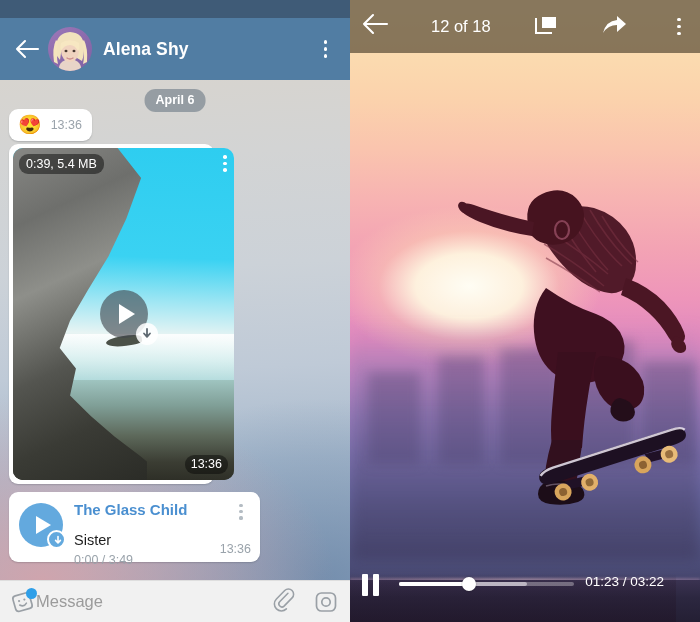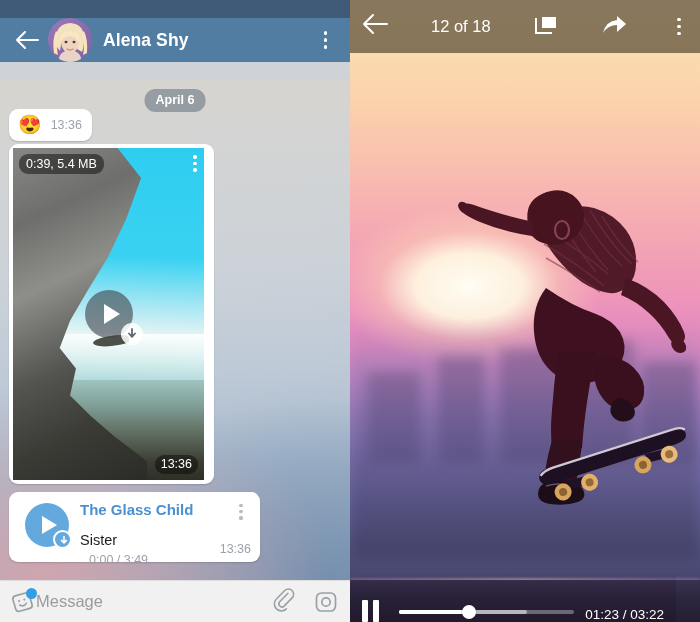--- a/index.html
+++ b/index.html
@@ -13,21 +13,21 @@
   
   .chat-panel {
     position:relative; width:350px; height:622px;
     overflow:hidden; background:#cfd3d8;
   }
   .status-bar {
     position:absolute; top:0; left:0; width:350px; height:18px;
     background:#3f5b77; z-index:30;
   }
   .chat-header {
-    position:absolute; top:18px; left:0; width:350px; height:44px;
+    position:absolute; top:18px; left:0; width:350px; height:62px;
     background:#517da3; z-index:30;
     display:flex; align-items:center; padding:0 10px;
   }
   .back-arrow {
     width:34px; height:34px; flex:0 0 34px; position:relative; cursor:pointer;
   }
   .back-arrow svg { display:block; margin:5px 0 0 4px; }
   .avatar {
     width:44px; height:44px; border-radius:50%; flex:0 0 44px;
     margin-left:4px; overflow:hidden; position:relative;
@@ -75,21 +75,21 @@
   }
   .emoji-glyph { font-size:19px; line-height:1; }
   .msg-time { color:#9aa3ab; font-size:12.5px; }
 
   
   .bubble-video {
     left:9px; top:64px; width:205px; height:340px; padding:4px;
     border-radius:9px;
   }
   .video-thumb {
-    position:relative; width:191px; height:332px; border-radius:0;
+    position:relative; width:221px; height:332px; border-radius:10px;
     overflow:hidden;
     background:linear-gradient(182deg,#2ecdf0 0%,#3ad2f2 33%,#9fe6f3 46%,#e8f4f3 56%,#bfe0e0 63%,#8fc5c8 72%,#5e6a63 86%,#3c3f38 100%);
   }
   .vt-rock {
     position:absolute; left:-14px; top:-4px; width:148px; height:340px;
     background:linear-gradient(155deg,#8b8b88 0%,#6e6f6c 22%,#8e8f8a 40%,#545550 62%,#3a3b35 80%,#2a2b26 100%);
     clip-path: polygon(0% 0%, 78% 0%, 96% 10%, 86% 22%, 74% 33%, 60% 43%,
                        48% 52%, 41% 60%, 52% 66%, 48% 74%, 62% 80%,
                        78% 86%, 96% 92%, 118% 100%, 0% 100%);
     filter:blur(.3px);
@@ -135,21 +135,21 @@
   .vt-dl svg { position:absolute; left:4px; top:4px; }
   .vt-time {
     position:absolute; right:6px; bottom:6px; z-index:6;
     background:rgba(0,0,0,.42); color:#fff; font-size:12.5px;
     padding:2px 6px 3px; border-radius:9px;
   }
 
   
   .bubble-audio {
     left:9px; top:412px; width:251px; height:70px;
-    padding:8px 10px 8px 16px; display:flex; align-items:flex-start;
+    padding:8px 10px 8px 10px; display:flex; align-items:flex-start;
   }
   .audio-play {
     position:relative; width:44px; height:44px; flex:0 0 44px; margin-top:3px;
     border-radius:50%; background:#63a9de; cursor:pointer;
   }
   .audio-play:after {
     content:""; position:absolute; left:17px; top:12.5px;
     border-left:15px solid #fff; border-top:9.5px solid transparent;
     border-bottom:9.5px solid transparent;
   }
@@ -160,21 +160,21 @@
   .audio-dl svg { position:absolute; left:2.5px; top:2.5px; }
   .audio-meta { margin-left:11px; flex:1 1 auto; min-width:0; padding-top:1px; }
   .audio-title {
     color:#4a8fd0; font-size:15px; font-weight:bold; line-height:1.2;
     white-space:nowrap; overflow:hidden; text-overflow:ellipsis;
   }
   .audio-artist {
     color:#1d1d1d; font-size:14.5px; margin-top:13px; line-height:1.2;
     white-space:nowrap; overflow:hidden; text-overflow:ellipsis;
   }
-  .audio-progress { color:#9aa3ab; font-size:12.5px; margin-top:4px;margin-left:9px; }
+  .audio-progress { color:#9aa3ab; font-size:12.5px; margin-top:4px; }
   .audio-kebab {
     width:18px; flex:0 0 18px; display:flex; flex-direction:column;
     align-items:center; gap:3px; margin-top:4px; cursor:pointer;
   }
   .audio-kebab i { width:3.2px; height:3.2px; border-radius:50%; background:#b4bcc3; }
   .audio-time {
     position:absolute; right:9px; bottom:6px; color:#9aa3ab; font-size:12.5px;
   }
 
   
@@ -236,21 +236,21 @@
   .pt-icon { width:28px; height:28px; flex:0 0 28px; margin-left:16px; cursor:pointer; }
   .pt-kebab {
     width:20px; flex:0 0 20px; margin-left:16px; display:flex;
     flex-direction:column; align-items:center; gap:3.5px; cursor:pointer;
   }
   .pt-kebab i { width:3.6px; height:3.6px; border-radius:50%; background:#fff; }
 
   .player-bottom {
     position:absolute; bottom:0; left:0; width:326px; height:48px;
     background:linear-gradient(180deg,rgba(30,12,28,.0) 0%,rgba(30,12,28,.18) 18%,rgba(30,12,28,.3) 100%);
-    display:flex; align-items:flex-end; padding:0 12px; z-index:20;
+    display:flex; align-items:flex-start; padding:0 12px; z-index:20;
   }
   .pause-btn {
     width:22px; height:22px; flex:0 0 22px; display:flex; gap:5px; cursor:pointer;
   }
   .pause-btn i { width:6px; height:22px; background:#fff; display:block; border-radius:1px; }
   .seekbar {
     position:relative; flex:1 1 auto; height:20px; margin:0 11px 0 15px; cursor:pointer;
   }
   .sb-track {
     position:absolute; left:0; right:0; top:8px; height:4px; border-radius:2px;

